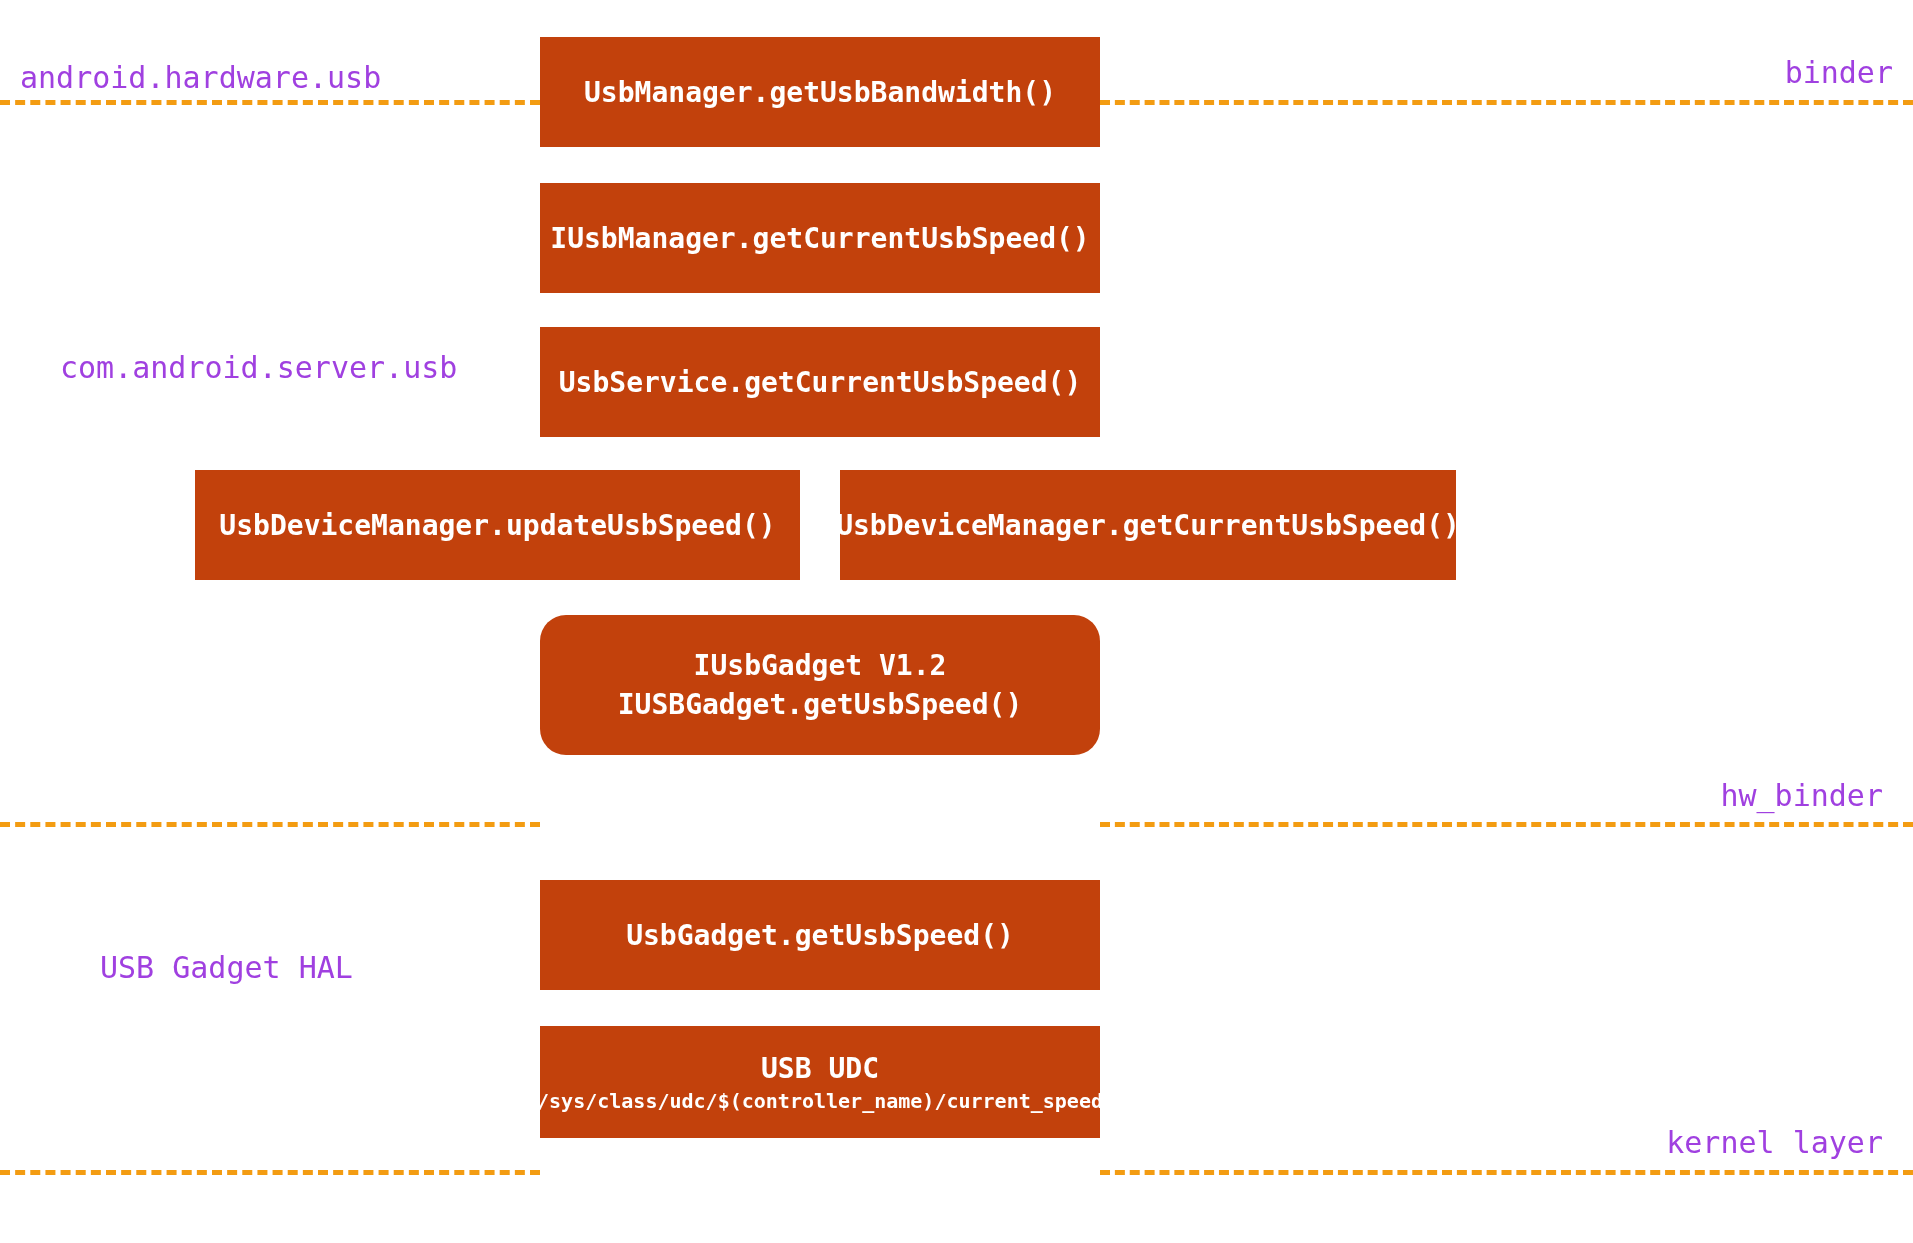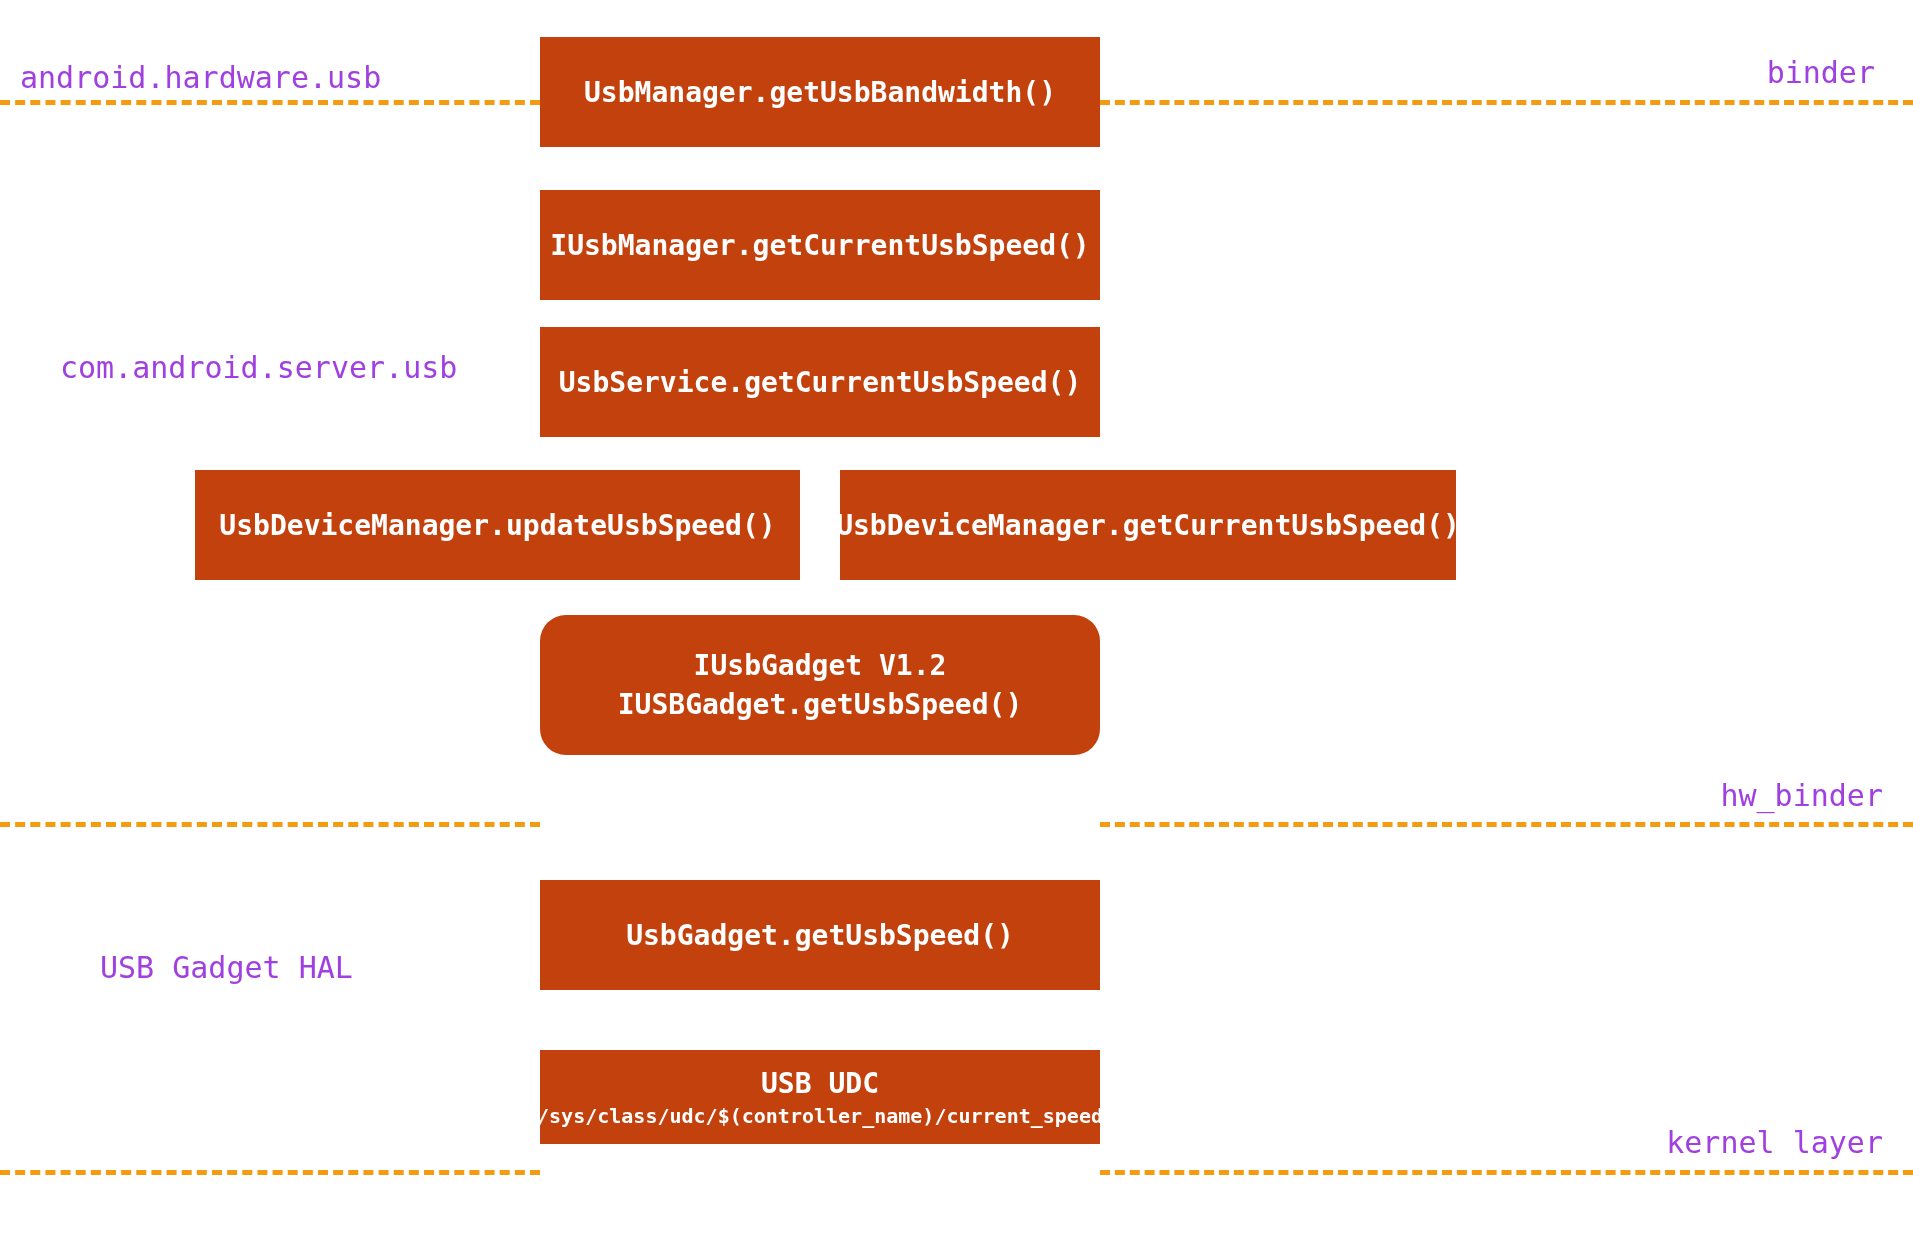--- a/index.html
+++ b/index.html
@@ -59,29 +59,29 @@
 <div class="dashed-line" style="left: 0; top: 822px; width: 540px;"></div>
 <div class="dashed-line" style="left: 1100px; top: 822px; width: 813px;"></div>
 
 <div class="dashed-line" style="left: 0; top: 1170px; width: 540px;"></div>
 <div class="dashed-line" style="left: 1100px; top: 1170px; width: 813px;"></div>
 
 <div class="label-left" style="left: 20px; top: 60px;">android.hardware.usb</div>
 <div class="label-left" style="left: 60px; top: 350px;">com.android.server.usb</div>
 <div class="label-left" style="left: 100px; top: 950px;">USB Gadget HAL</div>
 
-<div class="label-right" style="right: 38px; top: 55px;">binder</div>
+<div class="label-right" style="right: 20px; top: 55px;">binder</div>
 <div class="label-right" style="right: 30px; top: 778px;">hw_binder</div>
 <div class="label-right" style="right: 30px; top: 1125px;">kernel layer</div>
 
 <div class="box" style="left: 540px; top: 37px; width: 560px; height: 110px;">
   <span>UsbManager.getUsbBandwidth()</span>
 </div>
 
-<div class="box" style="left: 540px; top: 190px; width: 560px; height: 110px;">
+<div class="box" style="left: 540px; top: 183px; width: 560px; height: 110px;">
   <span>IUsbManager.getCurrentUsbSpeed()</span>
 </div>
 
 <div class="box" style="left: 540px; top: 327px; width: 560px; height: 110px;">
   <span>UsbService.getCurrentUsbSpeed()</span>
 </div>
 
 <div class="box" style="left: 195px; top: 470px; width: 605px; height: 110px;">
   <span>UsbDeviceManager.updateUsbSpeed()</span>
 </div>
@@ -92,16 +92,16 @@
 
 <div class="box" style="left: 540px; top: 615px; width: 560px; height: 140px; border-radius: 26px;">
   <span>IUsbGadget V1.2</span>
   <span style="margin-top: 6px;">IUSBGadget.getUsbSpeed()</span>
 </div>
 
 <div class="box" style="left: 540px; top: 880px; width: 560px; height: 110px;">
   <span>UsbGadget.getUsbSpeed()</span>
 </div>
 
-<div class="box" style="left: 540px; top: 1026px; width: 560px; height: 94px; margin-top: 24px;">
+<div class="box" style="left: 540px; top: 1026px; width: 560px; height: 112px;">
   <span>USB UDC</span>
   <span class="subtext">/sys/class/udc/$(controller_name)/current_speed</span>
 </div>
 
 </body></html>

